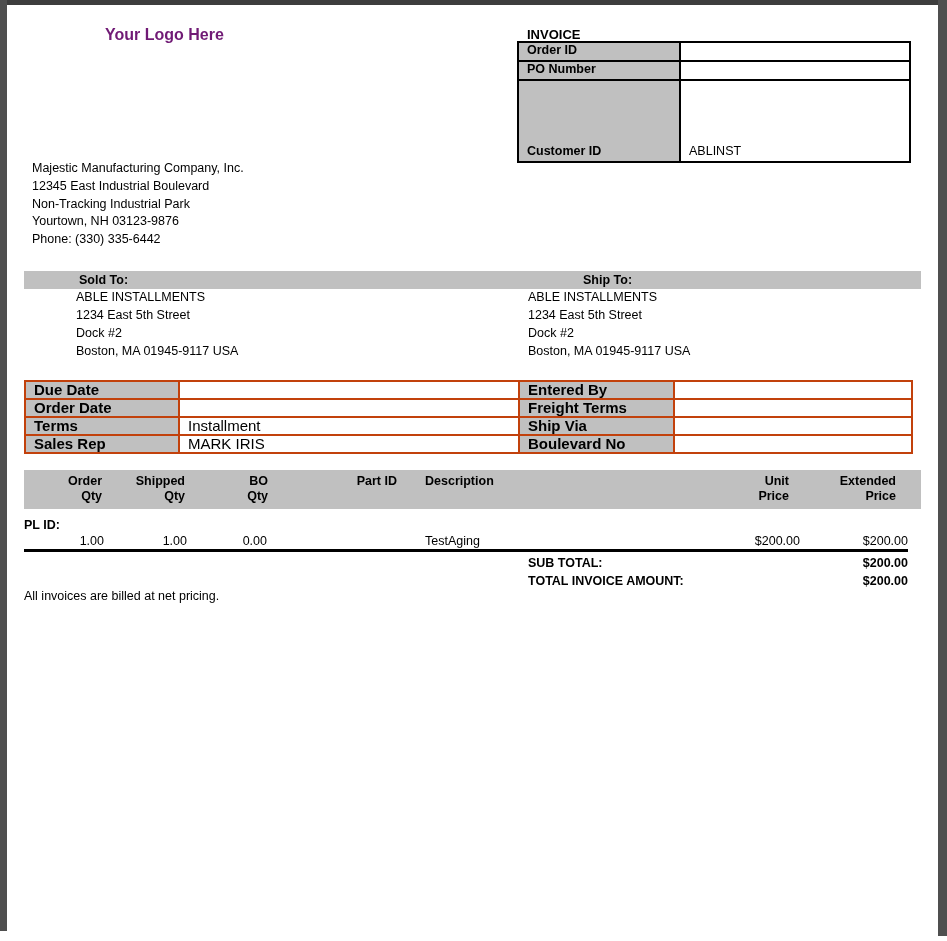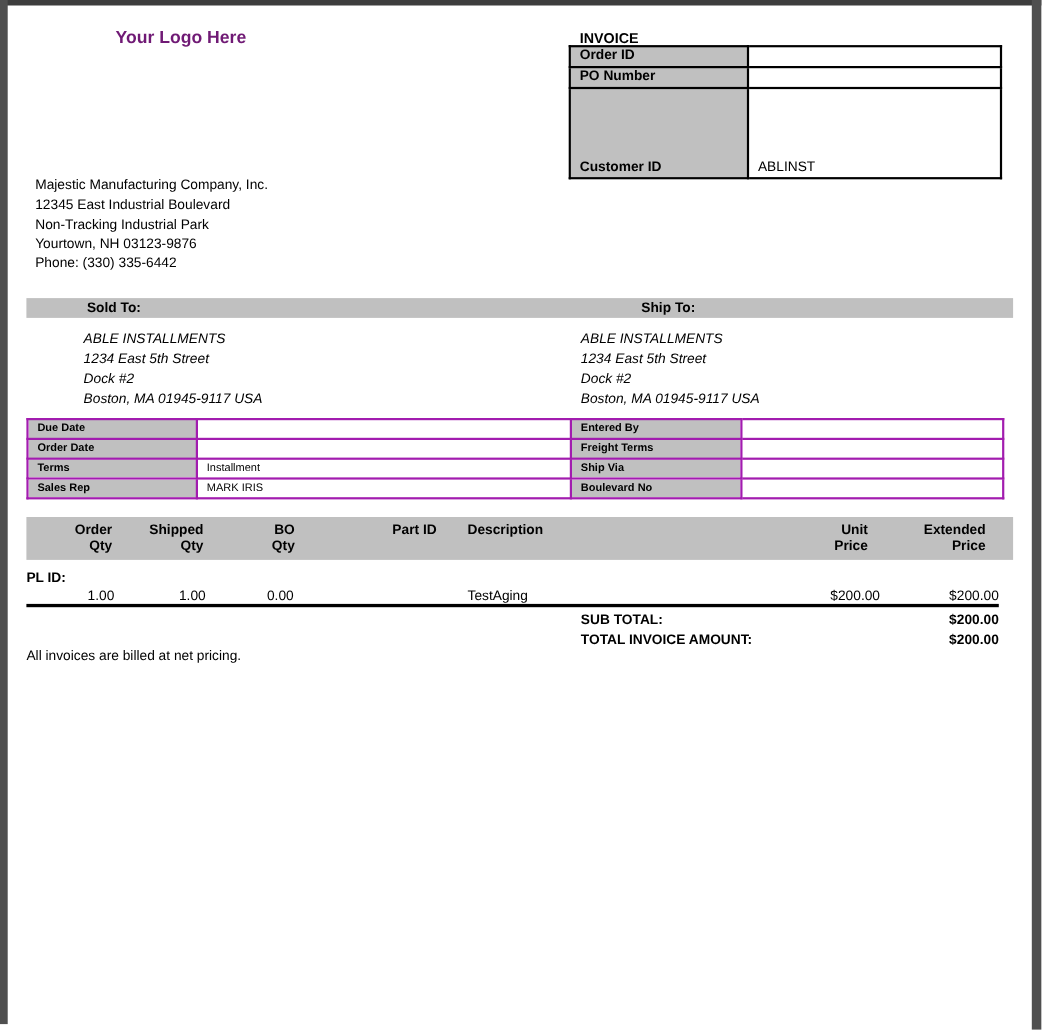--- a/index.html
+++ b/index.html
@@ -47,31 +47,31 @@
     font-size: 12.5px; line-height: 17.8px;
   }
 
   .party-bar {
     position: absolute; left: 24px; top: 271px; width: 897px; height: 18px;
     background: #c0c0c0;
   }
   .party-heading { position: absolute; top: 273px; font-size: 12.5px; font-weight: bold; }
   .sold-heading { left: 79px; }
   .ship-heading { left: 539px; margin-left: 44px; }
-  .party-addr { position: absolute; top: 299px; font-size: 12.5px; line-height: 18px; font-style: italic; }
+  .party-addr { position: absolute; top: 288px; font-size: 12.5px; line-height: 18px; }
   .sold-addr { left: 76px; }
   .ship-addr { left: 528px; }
 
   
   .det-table {
     position: absolute; left: 24px; top: 380px;
     border-collapse: collapse; table-layout: fixed; width: 887px;
   }
   .det-table td {
-    border: 2px solid #a21caf; font-size: 10px; line-height: 15px;
+    border: 2px solid #c2410c; font-size: 15px; line-height: 15px;
     height: 17px; padding: 0 4px 1px 8px; vertical-align: middle; overflow: hidden;
   }
   .det-table td.lbl { background: #c0c0c0; font-weight: bold; }
   .det-table col.c1 { width: 154px; }
   .det-table col.c2 { width: 340px; }
   .det-table col.c3 { width: 155px; }
   .det-table col.c4 { width: 238px; }
 
   
   .items-bar {

